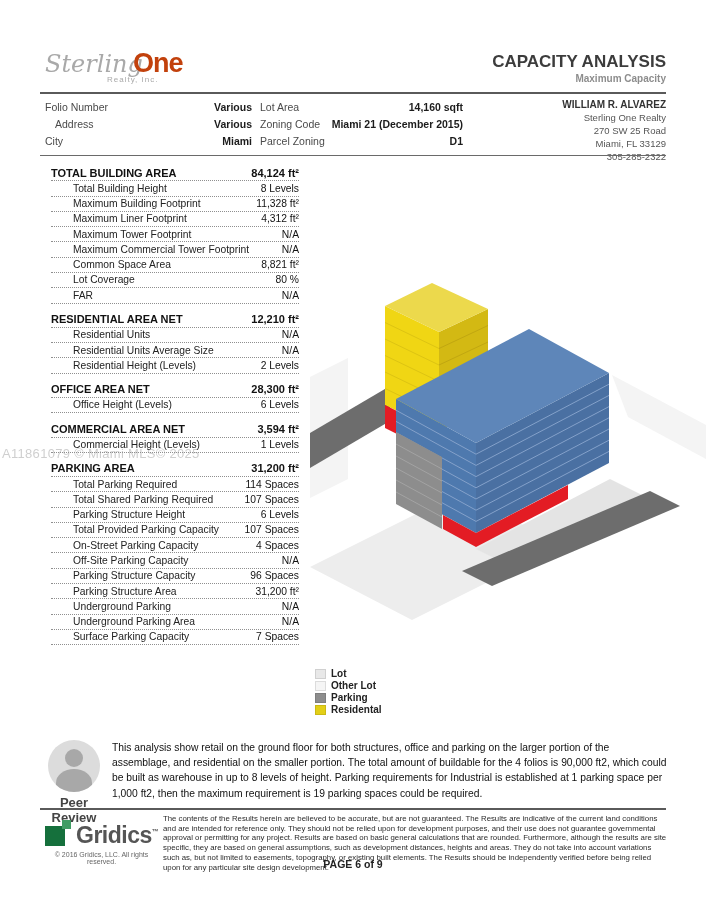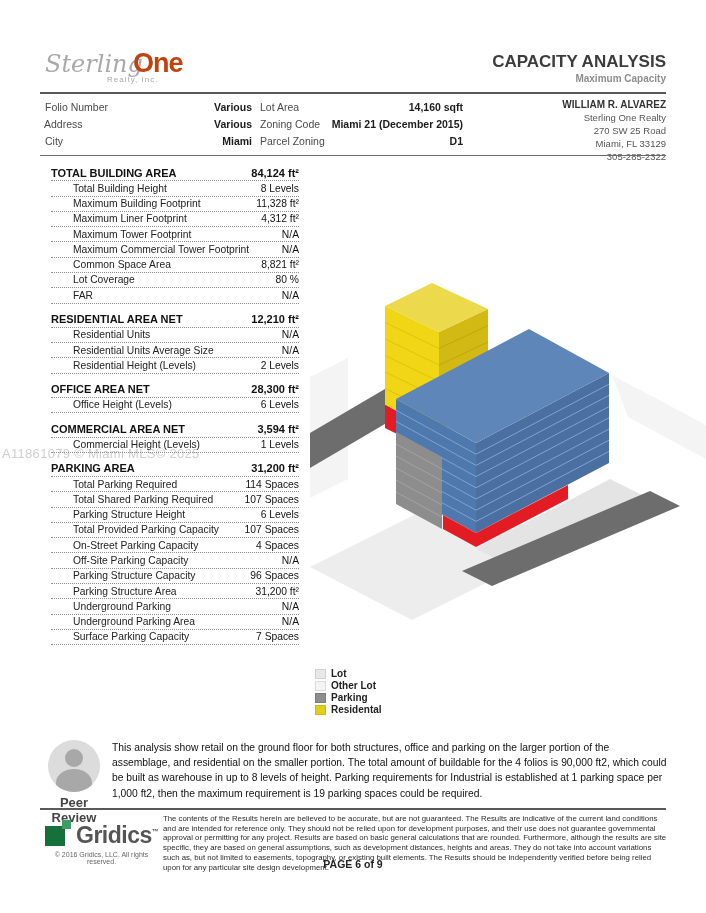--- a/index.html
+++ b/index.html
@@ -75,21 +75,21 @@
 
   <div class="abs" style="right:40px;top:52px;width:260px;">
     <div class="doc-title">CAPACITY ANALYSIS</div>
     <div class="doc-subtitle">Maximum Capacity</div>
   </div>
 
   <div class="abs hr" style="left:40px;right:40px;top:92px;"></div>
 
   <div class="abs info-label" style="left:45px;top:101px;">Folio Number</div>
   <div class="abs info-value" style="left:150px;top:101px;width:102px;">Various</div>
-  <div class="abs info-label" style="left:44px;top:118px;">Address</div>
+  <div class="abs info-label" style="left:55px;top:118px;">Address</div>
   <div class="abs info-value" style="left:150px;top:118px;width:102px;">Various</div>
   <div class="abs info-label" style="left:45px;top:135px;">City</div>
   <div class="abs info-value" style="left:150px;top:135px;width:102px;">Miami</div>
 
   <div class="abs info-label" style="left:260px;top:101px;">Lot Area</div>
   <div class="abs info-value" style="left:330px;top:101px;width:133px;">14,160 sqft</div>
   <div class="abs info-label" style="left:260px;top:118px;">Zoning Code</div>
   <div class="abs info-value" style="left:330px;top:118px;width:133px;">Miami 21 (December 2015)</div>
   <div class="abs info-label" style="left:260px;top:135px;">Parcel Zoning</div>
   <div class="abs info-value" style="left:330px;top:135px;width:133px;">D1</div>

